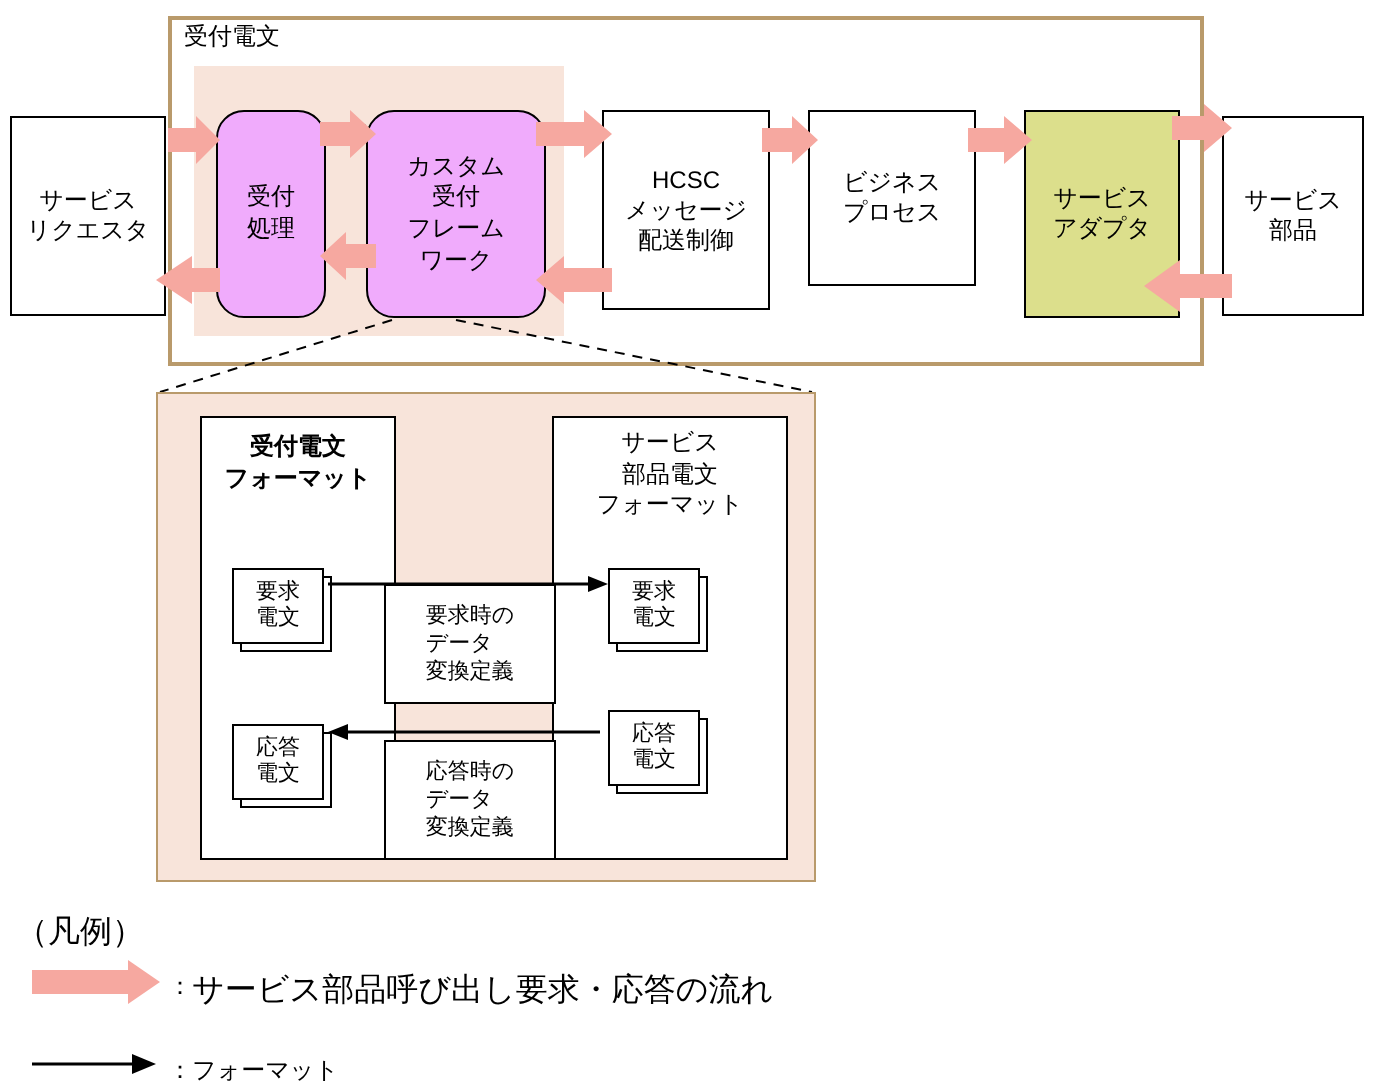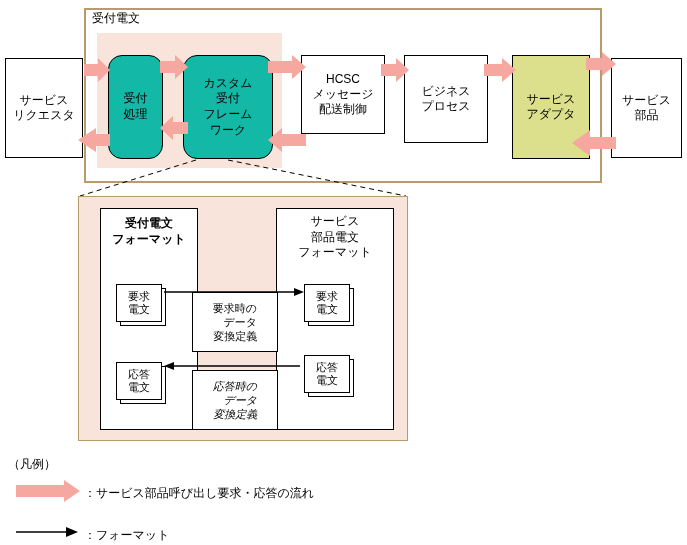--- a/index.html
+++ b/index.html
@@ -38,31 +38,31 @@
     left:97px;top:33px;width:185px;height:135px;
     background:#f8e4da;
     box-sizing:border-box;
   }
   #custom-reception-title{
     left:152px;top:37px;font-size:12px;margin-top:22px;
   }
 
   
   .rbox{
-    border:1px solid #000;background:#14b8a6;border-radius:14px;
+    border:1px solid #000;background:#f0abfc;border-radius:14px;
     box-sizing:border-box;
     display:flex;align-items:center;justify-content:center;
     text-align:center;line-height:1.3;
   }
 
   
   #box-requestor{left:5px;top:58px;width:78px;height:100px;font-size:12px;}
   #box-reception{left:108px;top:55px;width:55px;height:104px;font-size:12px;}
   #box-framework{left:183px;top:55px;width:90px;height:104px;font-size:12px;}
-  #box-hcsc{left:301px;top:55px;width:84px;height:79px;font-size:12px;}
+  #box-hcsc{left:301px;top:55px;width:84px;height:100px;font-size:12px;}
   #box-process{left:404px;top:55px;width:84px;height:88px;font-size:12px;}
   #box-adapter{left:512px;top:55px;width:78px;height:104px;font-size:12px;background:#dcdf8c;}
   #box-parts{left:611px;top:58px;width:71px;height:100px;font-size:12px;}
 
   
   .parrow{position:absolute;}
   .parrow svg{display:block;}
 
   
   #dash1{left:0;top:0;width:687px;height:545px;pointer-events:none;}
@@ -98,28 +98,28 @@
     position:absolute;left:0;top:0;width:44px;height:36px;
     border:1px solid #000;background:#fff;
     display:flex;align-items:center;justify-content:center;
     text-align:center;font-size:11px;line-height:1.2;white-space:pre-line;
   }
 
   
   .convbox{
     position:absolute;width:84px;border:1px solid #000;background:#fff;
     display:flex;align-items:center;justify-content:center;
-    text-align:right;font-size:11px;line-height:1.3;white-space:pre-line;
+    text-align:left;font-size:11px;line-height:1.3;white-space:pre-line;
   }
   #conv-req{left:192px;top:292px;height:58px;}
-  #conv-res{left:192px;top:370px;height:58px;font-style:italic;}
-
-  
-  #legend-title{left:8px;top:456px;font-size:12px;text-align:right;}
-  #legend-1-text{left:96px;top:485px;font-size:12px;}
+  #conv-res{left:192px;top:370px;height:58px;}
+
+  
+  #legend-title{left:8px;top:456px;font-size:16px;text-align:right;}
+  #legend-1-text{left:96px;top:485px;font-size:16px;}
   #legend-2-text{left:96px;top:527px;font-size:12px;}
   .legend-colon{position:absolute;font-size:12px;}
   #colon1{left:84px;top:485px;}
   #colon2{left:84px;top:527px;}
 </style>
 </head>
 <body>
 
 <div class="abs" id="exec-env"></div>
 <div class="abs" id="exec-env-title">受付電文</div>

